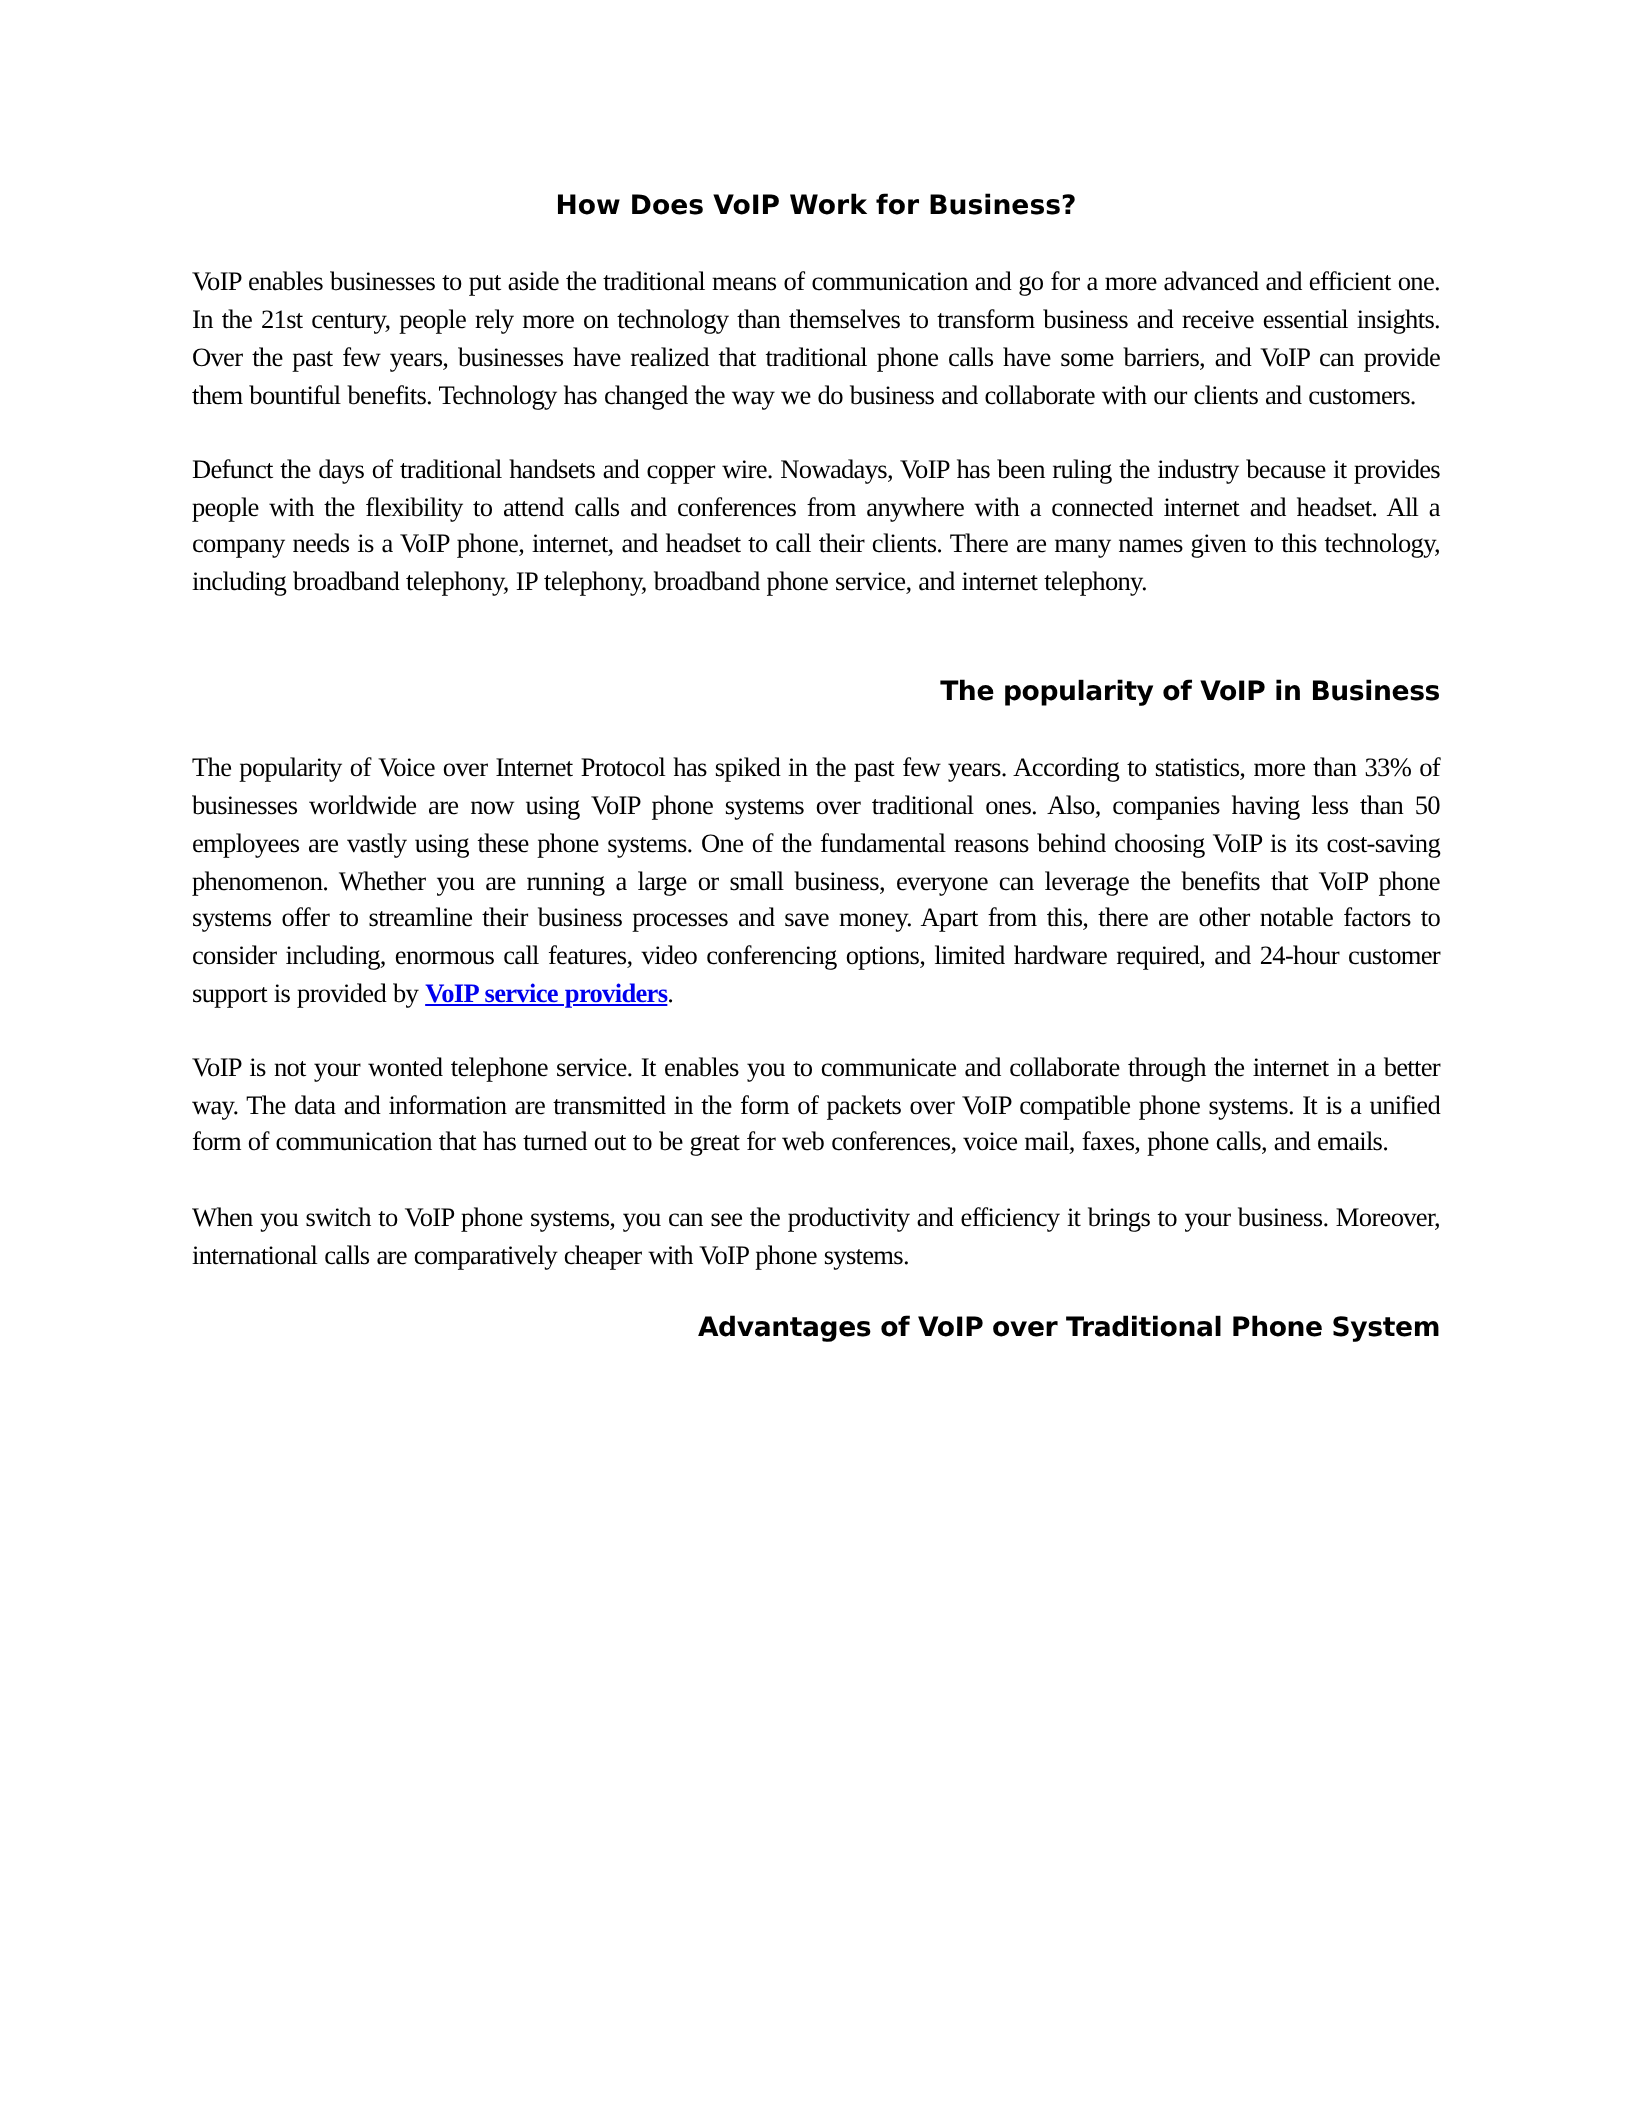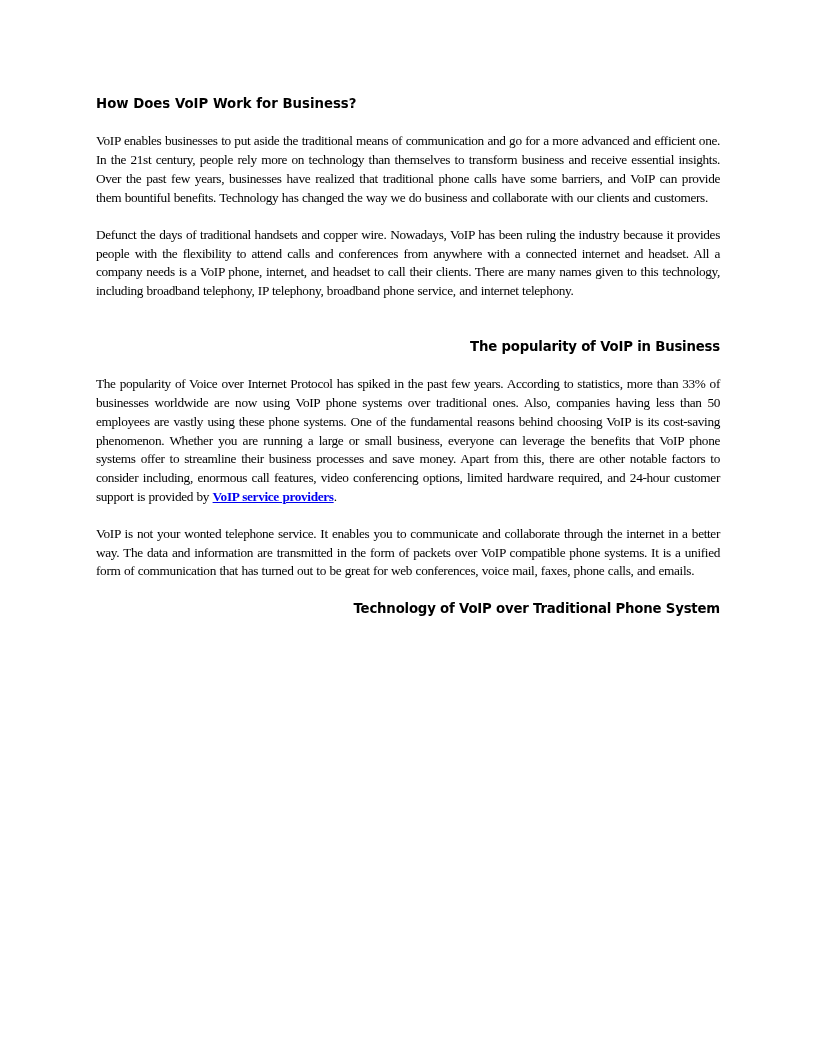--- a/index.html
+++ b/index.html
@@ -8,20 +8,21 @@
       position: absolute;
       left: 96px;
       top: 95px;
       width: 624px;
       font-family: "DejaVu Sans", sans-serif;
       font-size: 13.3px;
       line-height: 18.7px;
       color: #000000;
     }
     .title {
+      text-align: center;
       font-weight: bold;
       margin: 0 0 18.7px 0;
       font-size: 13.3px;
     }
     p {
       margin: 0 0 18.7px 0;
       text-align: justify;
       letter-spacing: -0.35px;
       word-spacing: 0.5px;
       font-family: Liberation Serif, serif;
@@ -48,15 +49,16 @@
 
   <p>VoIP enables businesses to put aside the traditional means of communication and go for a more advanced and efficient one. In the 21st century, people rely more on technology than themselves to transform business and receive essential insights.  Over the past few years, businesses have realized that traditional phone calls have some barriers, and VoIP can provide them bountiful benefits. Technology has changed the way we do business and collaborate with our clients and customers.</p>
   <p>Defunct the days of traditional handsets and copper wire. Nowadays, VoIP has been ruling the industry because it provides people with the flexibility to attend calls and conferences from anywhere with a connected internet and headset. All a company needs is a VoIP phone, internet, and headset to call their clients. There are many names given to this technology, including broadband telephony, IP telephony, broadband phone service, and internet telephony.</p>
 
   <div class="gap"></div>
 
   <h2>The popularity of VoIP in Business</h2>
   <p><span>The popularity of Voice over Internet Protocol has spiked in the past few years. According to statistics, more than 33% of businesses worldwide are now using VoIP phone systems over traditional ones. Also, companies having less than 50 employees are vastly using these phone systems. One of the fundamental reasons behind choosing VoIP is its cost-saving phenomenon. Whether you are running a large or small business, everyone can leverage the benefits that VoIP phone systems offer to streamline their business processes and save money. Apart from this, there are other notable factors to consider including, enormous call features, video conferencing options, limited hardware required, and 24-hour customer support is provided by </span><a class="link" href="#">VoIP service providers</a><span>.</span></p>
 
   <p>VoIP is not your wonted telephone service. It enables you to communicate and collaborate through the internet in a better way. The data and information are transmitted in the form of packets over VoIP compatible phone systems. It is a unified form of communication that has turned out to be great for web conferences, voice mail, faxes, phone calls, and emails.</p>
+  <p>When you switch to VoIP phone systems, you can see the productivity and efficiency it brings to your business. Moreover, international calls are comparatively cheaper with VoIP phone systems.</p>
 
-  <h2>Technology of VoIP over Traditional Phone System</h2>
+  <h2>Advantages of VoIP over Traditional Phone System</h2>
 </div>
 
 </body></html>

